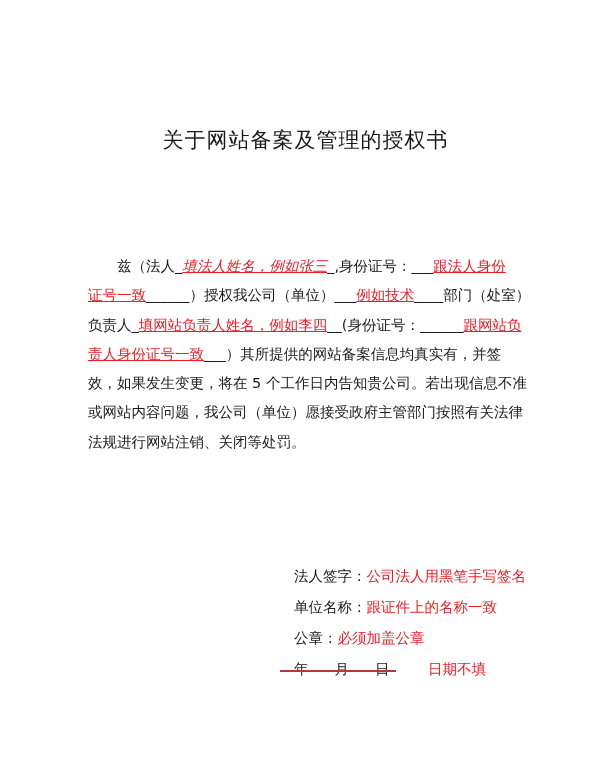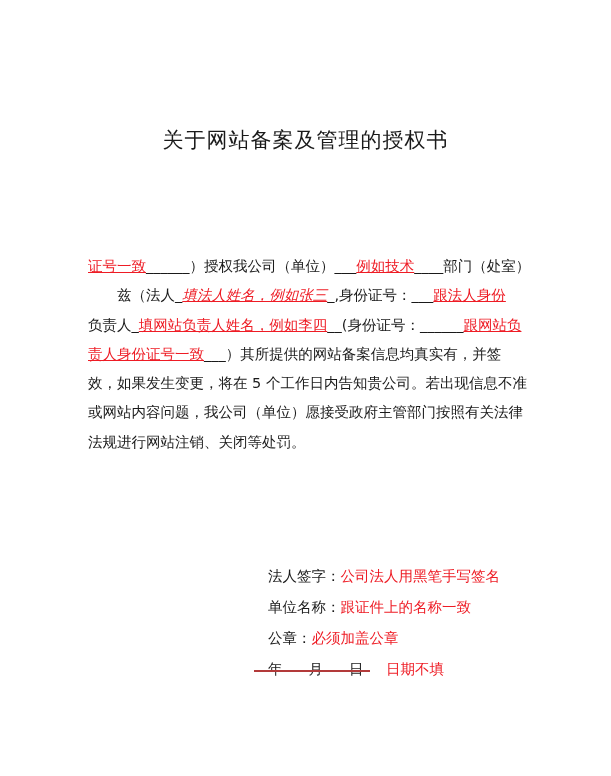--- a/index.html
+++ b/index.html
@@ -6,36 +6,36 @@
   body { width:611px; height:776px; position:relative; overflow:hidden;
          font-family:"DejaVu Serif","Liberation Serif",serif; color:#1a1a1a; }
   .title { position:absolute; top:126px; left:0; width:611px; text-align:center;
            font-size:21px; letter-spacing:1px; font-family:"DejaVu Sans","Liberation Sans",sans-serif; }
   .para { position:absolute; left:88px; width:432px; top:252px;
           font-size:14.5px; line-height:29.3px; font-family:"DejaVu Sans","Liberation Sans",sans-serif; }
   .line { white-space:nowrap; height:29.3px; }
   .red { color:#ee1c25; }
   .ital { font-style:italic; }
   .ul { text-decoration:underline; text-decoration-color:#ee1c25; }
-  .sig { position:absolute; left:268px; font-size:14.5px; font-family:"DejaVu Sans","Liberation Sans",sans-serif; white-space:nowrap; }
+  .sig { position:absolute; left:294px; font-size:14.5px; font-family:"DejaVu Sans","Liberation Sans",sans-serif; white-space:nowrap; }
   .strike { position:relative; display:inline-block; }
   .strike::after { content:""; position:absolute; left:-14px; right:-6px; top:50%; height:2px; background:#b33a3a; }
   .gap { display:inline-block; width:26px; }
 </style>
 </head>
 <body>
 
 <div class="title">关于网站备案及管理的授权书</div>
 
 <div class="para">
+  <div class="line" style="padding-left:29px;">
+    <span>兹（法人_</span><span class="red ital ul">填法人姓名，例如张三</span><span>_,身份证号：___</span><span class="red ul">跟法人身份</span>
+  </div>
   <div class="line">
     <span class="red ul">证号一致</span><span>______）授权我公司（单位）___</span><span class="red ul">例如技术</span><span>____部门（处室）</span>
-  </div>
-  <div class="line" style="padding-left:29px;">
-    <span>兹（法人_</span><span class="red ital ul">填法人姓名，例如张三</span><span>_,身份证号：___</span><span class="red ul">跟法人身份</span>
   </div>
   <div class="line">
     <span>负责人_</span><span class="red ul">填网站负责人姓名，例如李四</span><span>__(身份证号：______</span><span class="red ul">跟网站负</span>
   </div>
   <div class="line">
     <span class="red ul">责人身份证号一致</span><span>___）其所提供的网站备案信息均真实有，并签</span>
   </div>
   <div class="line">
     <span>效，如果发生变更，将在 5 个工作日内告知贵公司。若出现信息不准</span>
   </div>
@@ -53,14 +53,14 @@
 <div class="sig" style="top:598px;text-align:center;">
   <span>单位名称：</span><span class="red">跟证件上的名称一致</span>
 </div>
 <div class="sig" style="top:629px;">
   <span>公章：</span><span class="red">必须加盖公章</span>
 </div>
 <div class="sig" style="top:660px;">
   <span class="strike">
     <span>年</span><span class="gap"></span><span>月</span><span class="gap"></span><span>日</span>
   </span>
-  <span class="red" style="margin-left:18px;">日期不填</span>
+  <span class="red" style="margin-left:34px;">日期不填</span>
 </div>
 
 </body></html>

